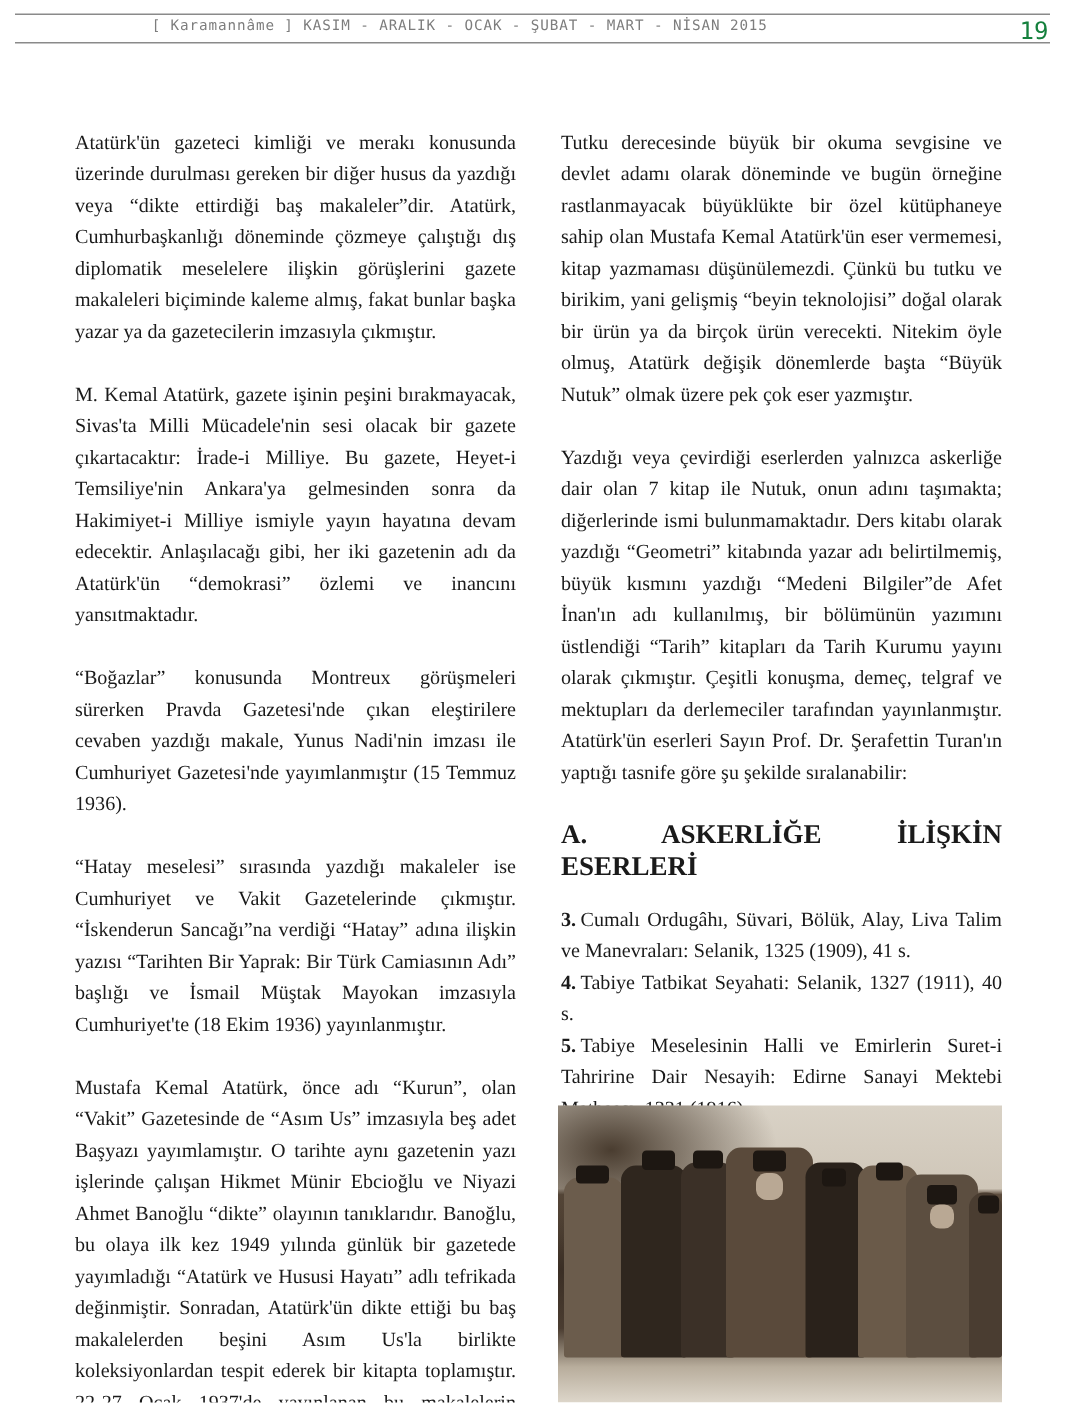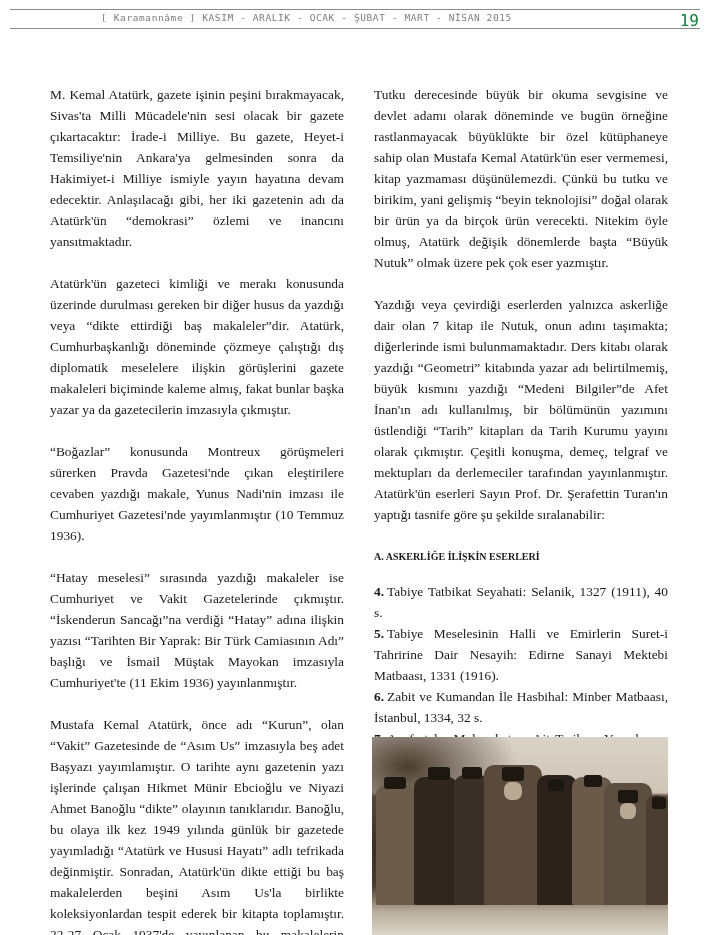--- a/index.html
+++ b/index.html
@@ -20,21 +20,21 @@
     .page-number {
       position: absolute; top: 11px; right: 12px;
       font-family: "DejaVu Sans Mono", "Liberation Mono", monospace;
       font-size: 16px; color: #15803d;
     }
     .col { position: absolute; top: 84px; font-size: 13.4px; line-height: 21px; text-align: justify; }
     .col.left { left: 50px; width: 294px; }
     .col.right { left: 374px; width: 294px; }
     .col p { margin: 0 0 21px 0; }
     .col p.tight { margin-bottom: 8px; }
-    .heading { font-weight: bold; font-size: 10px; margin: 0 0 8px 0; text-transform: none; }
+    .heading { font-weight: bold; font-size: 18px; margin: 0 0 8px 0; text-transform: none; }
     .heading.sec-a { margin: 0 0 14px 0; }
     .list { margin: 0; padding: 0; list-style: none; }
     .list li { margin: 0; text-align: justify; }
     .list .num { font-weight: bold; margin-right: 3px; }
     .photo {
       position: absolute; left: 372px; top: 737px; width: 296px; height: 198px;
       background:
         radial-gradient(ellipse at 12% 15%, #4a3d30 0%, rgba(74,61,48,0) 30%),
         linear-gradient(180deg, #d9d2c6 0%, #cfc6b8 28%, #5b4b3c 30%, #3a2e24 55%, #4a3c30 75%, #b8ad9c 88%, #ddd6ca 100%);
       overflow: hidden;
@@ -47,33 +47,34 @@
   </style>
 </head>
 <body>
 
 <div class="rule top"></div>
 <div class="running-head">[ Karamannâme ]   KASIM - ARALIK - OCAK - ŞUBAT - MART - NİSAN  2015</div>
 <div class="page-number">19</div>
 <div class="rule bottom"></div>
 
 <div class="col left">
+  <p>Atatürk'ün gazeteci kimliği ve merakı konusunda üzerinde durulması gereken bir diğer husus da yazdığı veya “dikte ettirdiği baş makaleler”dir. Atatürk, Cumhurbaşkanlığı döneminde çözmeye çalıştığı dış diplomatik meselelere ilişkin görüşlerini gazete makaleleri biçiminde kaleme almış, fakat bunlar başka yazar ya da gazetecilerin imzasıyla çıkmıştır.</p>
   <p>M. Kemal Atatürk, gazete işinin peşini bırakmayacak, Sivas'ta Milli Mücadele'nin sesi olacak bir gazete çıkartacaktır: İrade-i Milliye. Bu gazete, Heyet-i Temsiliye'nin Ankara'ya gelmesinden sonra da Hakimiyet-i Milliye ismiyle yayın hayatına devam edecektir. Anlaşılacağı gibi, her iki gazetenin adı da Atatürk'ün “demokrasi” özlemi ve inancını yansıtmaktadır.</p>
-  <p>Atatürk'ün gazeteci kimliği ve merakı konusunda üzerinde durulması gereken bir diğer husus da yazdığı veya “dikte ettirdiği baş makaleler”dir. Atatürk, Cumhurbaşkanlığı döneminde çözmeye çalıştığı dış diplomatik meselelere ilişkin görüşlerini gazete makaleleri biçiminde kaleme almış, fakat bunlar başka yazar ya da gazetecilerin imzasıyla çıkmıştır.</p>
-  <p>“Boğazlar” konusunda Montreux görüşmeleri sürerken Pravda Gazetesi'nde çıkan eleştirilere cevaben yazdığı makale, Yunus Nadi'nin imzası ile Cumhuriyet Gazetesi'nde yayımlanmıştır (10 Temmuz 1936).</p>
-  <p>“Hatay meselesi” sırasında yazdığı makaleler ise Cumhuriyet ve Vakit Gazetelerinde çıkmıştır. “İskenderun Sancağı”na verdiği “Hatay” adına ilişkin yazısı “Tarihten Bir Yaprak: Bir Türk Camiasının Adı” başlığı ve İsmail Müştak Mayokan imzasıyla Cumhuriyet'te (11 Ekim 1936) yayınlanmıştır.</p>
+  <p>“Boğazlar” konusunda Montreux görüşmeleri sürerken Pravda Gazetesi'nde çıkan eleştirilere cevaben yazdığı makale, Yunus Nadi'nin imzası ile Cumhuriyet Gazetesi'nde yayımlanmıştır (15 Temmuz 1936).</p>
+  <p>“Hatay meselesi” sırasında yazdığı makaleler ise Cumhuriyet ve Vakit Gazetelerinde çıkmıştır. “İskenderun Sancağı”na verdiği “Hatay” adına ilişkin yazısı “Tarihten Bir Yaprak: Bir Türk Camiasının Adı” başlığı ve İsmail Müştak Mayokan imzasıyla Cumhuriyet'te (18 Ekim 1936) yayınlanmıştır.</p>
   <p class="tight">Mustafa Kemal Atatürk, önce adı “Kurun”, olan “Vakit” Gazetesinde de “Asım Us” imzasıyla beş adet Başyazı yayımlamıştır. O tarihte aynı gazetenin yazı işlerinde çalışan Hikmet Münir Ebcioğlu ve Niyazi Ahmet Banoğlu “dikte” olayının tanıklarıdır. Banoğlu, bu olaya ilk kez 1949 yılında günlük bir gazetede yayımladığı “Atatürk ve Hususi Hayatı” adlı tefrikada değinmiştir. Sonradan, Atatürk'ün dikte ettiği bu baş makalelerden beşini Asım Us'la birlikte koleksiyonlardan tespit ederek bir kitapta toplamıştır. 22-27 Ocak 1937'de yayınlanan bu makalelerin hepsinde Atatürk'ün “Hatay Meselesi”ni konu edindiği ve Fransızların davranışlarını eleştirdiği görülmektedir.</p>
 
 </div>
 
 <div class="col right">
   <p>Tutku derecesinde büyük bir okuma sevgisine ve devlet adamı olarak döneminde ve bugün örneğine rastlanmayacak büyüklükte bir özel kütüphaneye sahip olan Mustafa Kemal Atatürk'ün eser vermemesi, kitap yazmaması düşünülemezdi. Çünkü bu tutku ve birikim, yani gelişmiş “beyin teknolojisi” doğal olarak bir ürün ya da birçok ürün verecekti. Nitekim öyle olmuş, Atatürk değişik dönemlerde başta “Büyük Nutuk” olmak üzere pek çok eser yazmıştır.</p>
   <p>Yazdığı veya çevirdiği eserlerden yalnızca askerliğe dair olan 7 kitap ile Nutuk, onun adını taşımakta; diğerlerinde ismi bulunmamaktadır. Ders kitabı olarak yazdığı “Geometri” kitabında yazar adı belirtilmemiş, büyük kısmını yazdığı “Medeni Bilgiler”de Afet İnan'ın adı kullanılmış, bir bölümünün yazımını üstlendiği “Tarih” kitapları da Tarih Kurumu yayını olarak çıkmıştır. Çeşitli konuşma, demeç, telgraf ve mektupları da derlemeciler tarafından yayınlanmıştır. Atatürk'ün eserleri Sayın Prof. Dr. Şerafettin Turan'ın yaptığı tasnife göre şu şekilde sıralanabilir:</p>
   <div class="heading sec-a">A.  ASKERLİĞE İLİŞKİN ESERLERİ</div>
   <ol class="list">
+    <li><span class="num">3.</span><span>Cumalı Ordugâhı, Süvari, Bölük, Alay, Liva Talim ve Manevraları: Selanik, 1325 (1909), 41 s.</span></li>
     <li><span class="num">4.</span><span>Tabiye Tatbikat Seyahati: Selanik, 1327 (1911), 40 s.</span></li>
     <li><span class="num">5.</span><span>Tabiye Meselesinin Halli ve Emirlerin Suret-i Tahririne Dair Nesayih: Edirne Sanayi Mektebi Matbaası, 1331 (1916).</span></li>
     <li><span class="num">6.</span><span>Zabit ve Kumandan İle Hasbihal: Minber Matbaası, İstanbul, 1334, 32 s.</span></li>
     <li><span class="num">7.</span><span>Anafartalar Muharebatına Ait Tarihçe: Yayınlayan: U. İğdemir, Ankara, 1962, I-XXV., 1-88 s.</span></li>
     <li><span class="num">8.</span><span>Arıburnu Muharebeleri Raporu: Yayınlayan: U. İğdemir, Ankara, 1968, I-VIII., 1-200 s.</span></li>
   </ol>
 </div>
 
 <div class="photo" title="Historical sepia group photograph of uniformed men in fur caps and long coats">
   <div class="fig" style="left:4px;width:40px;height:120px;background:#6b5c4c;"></div>

